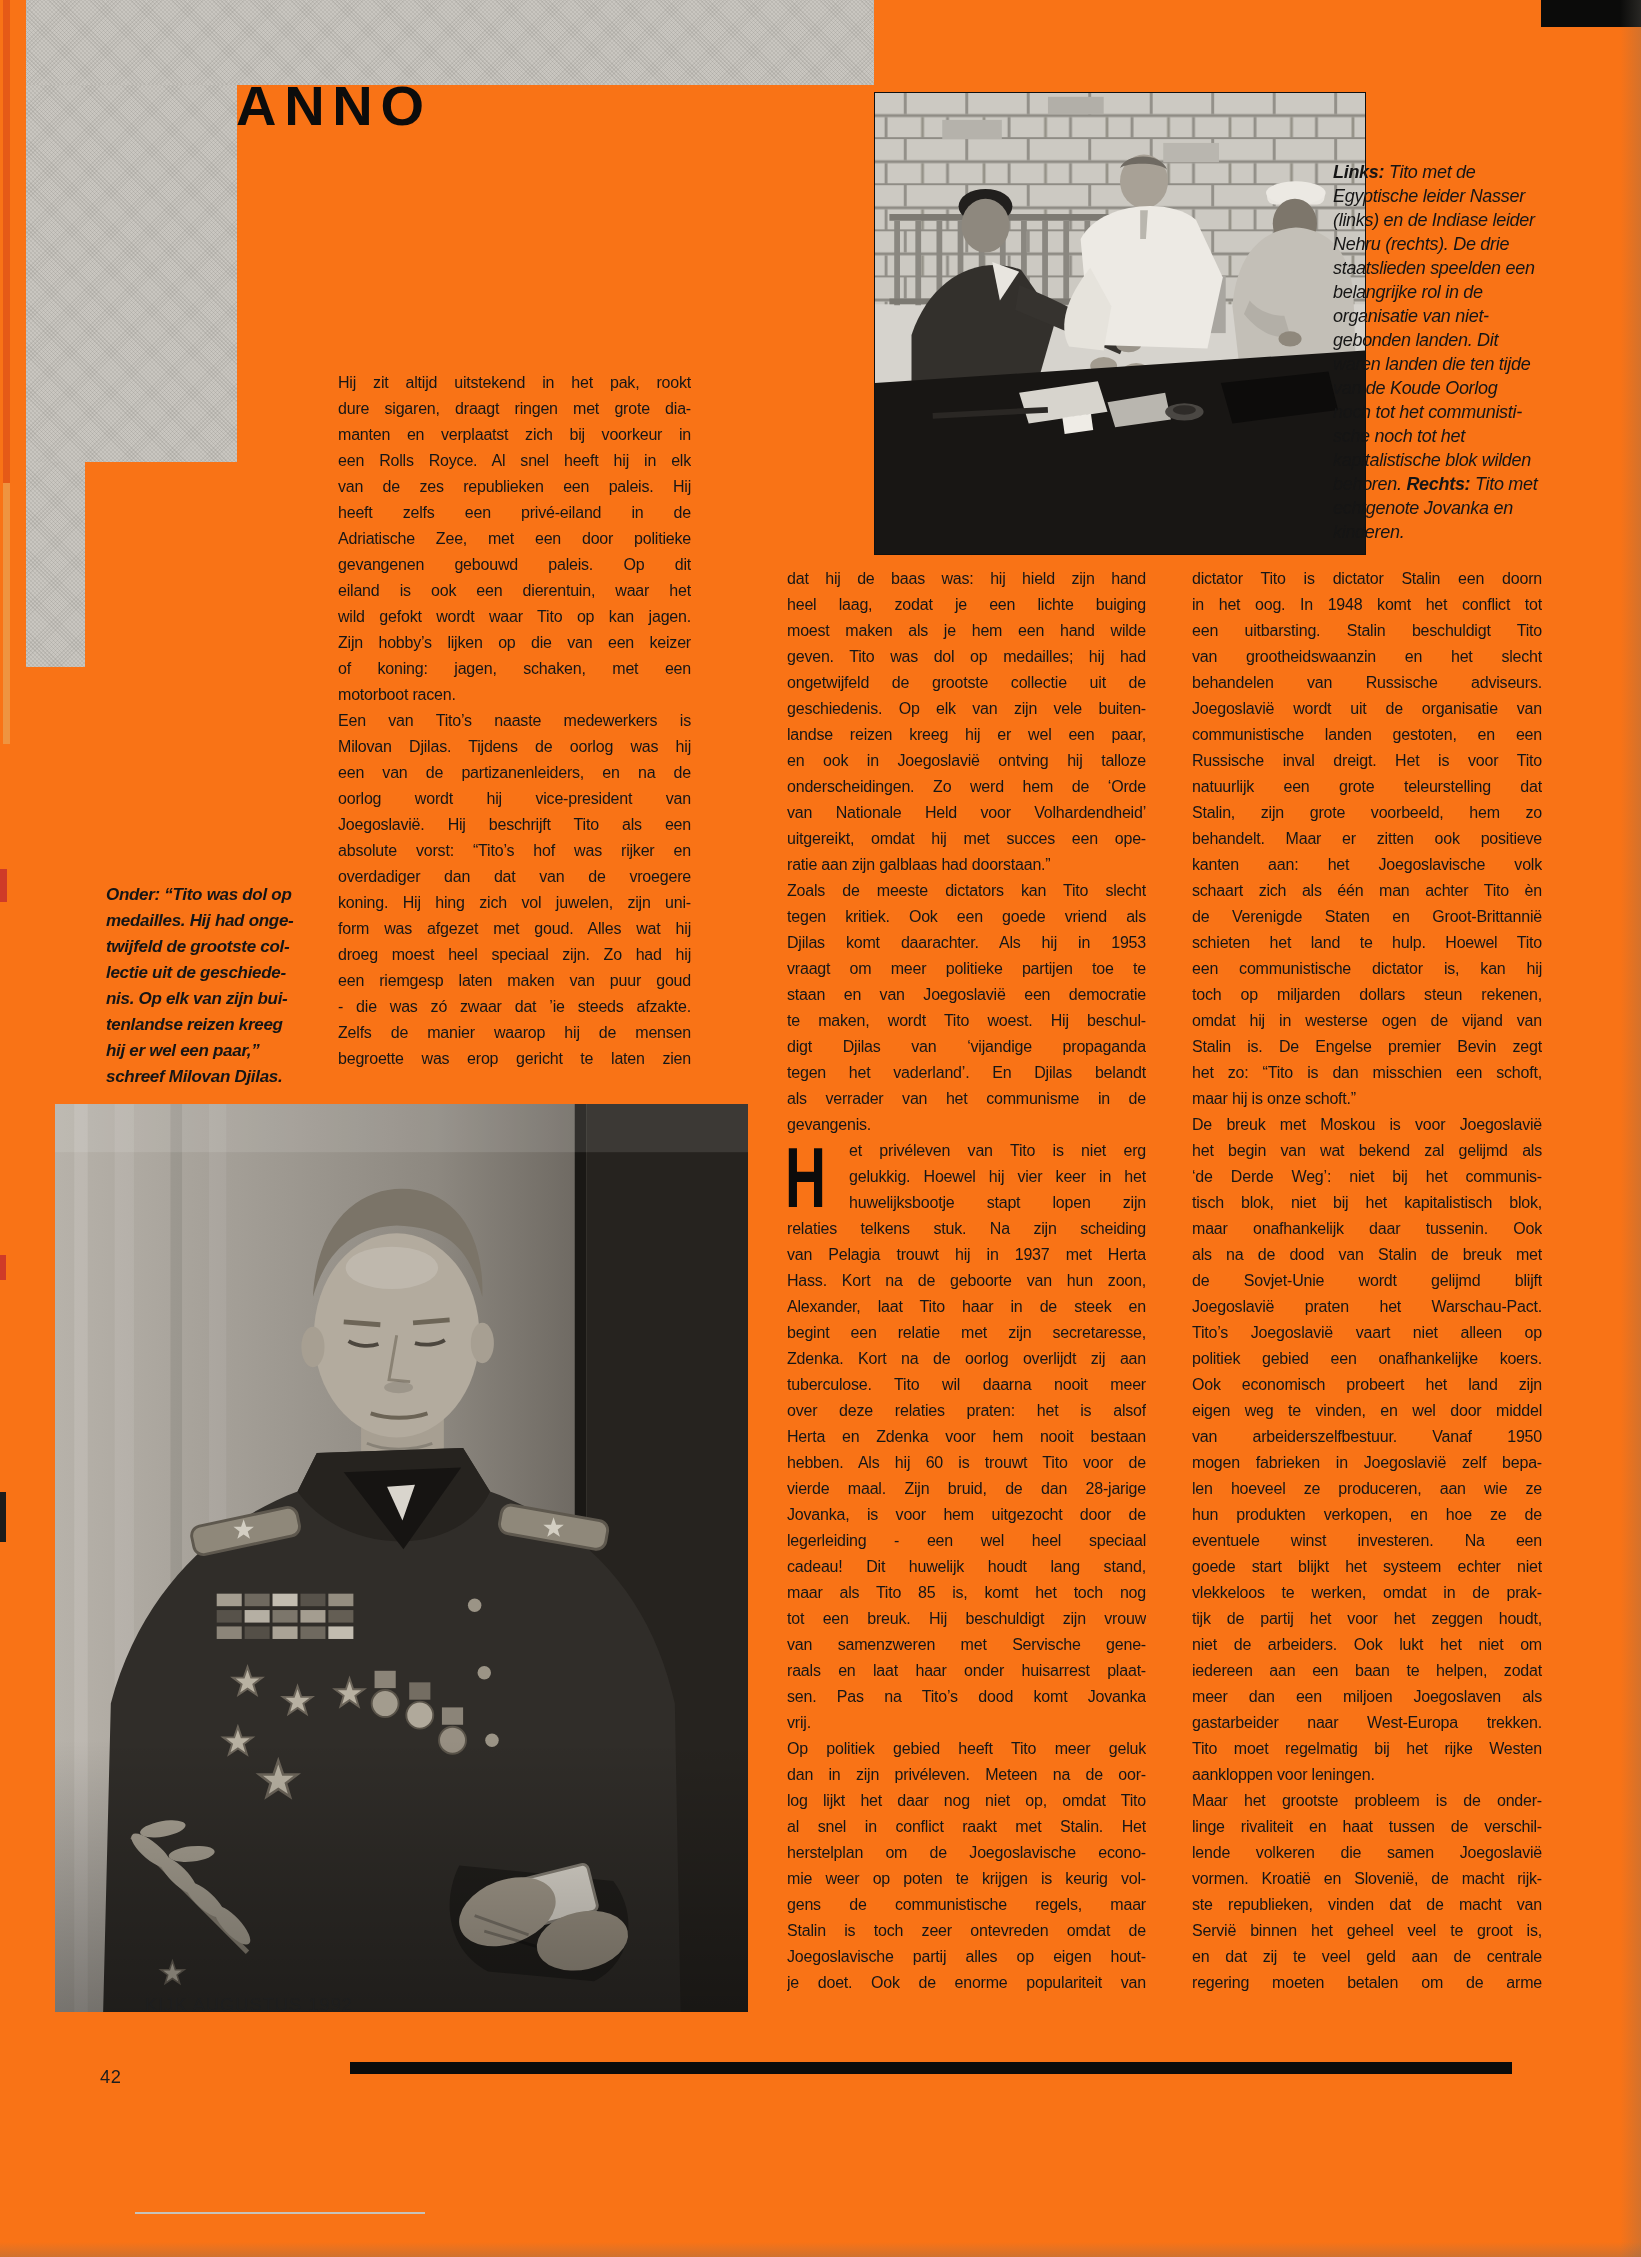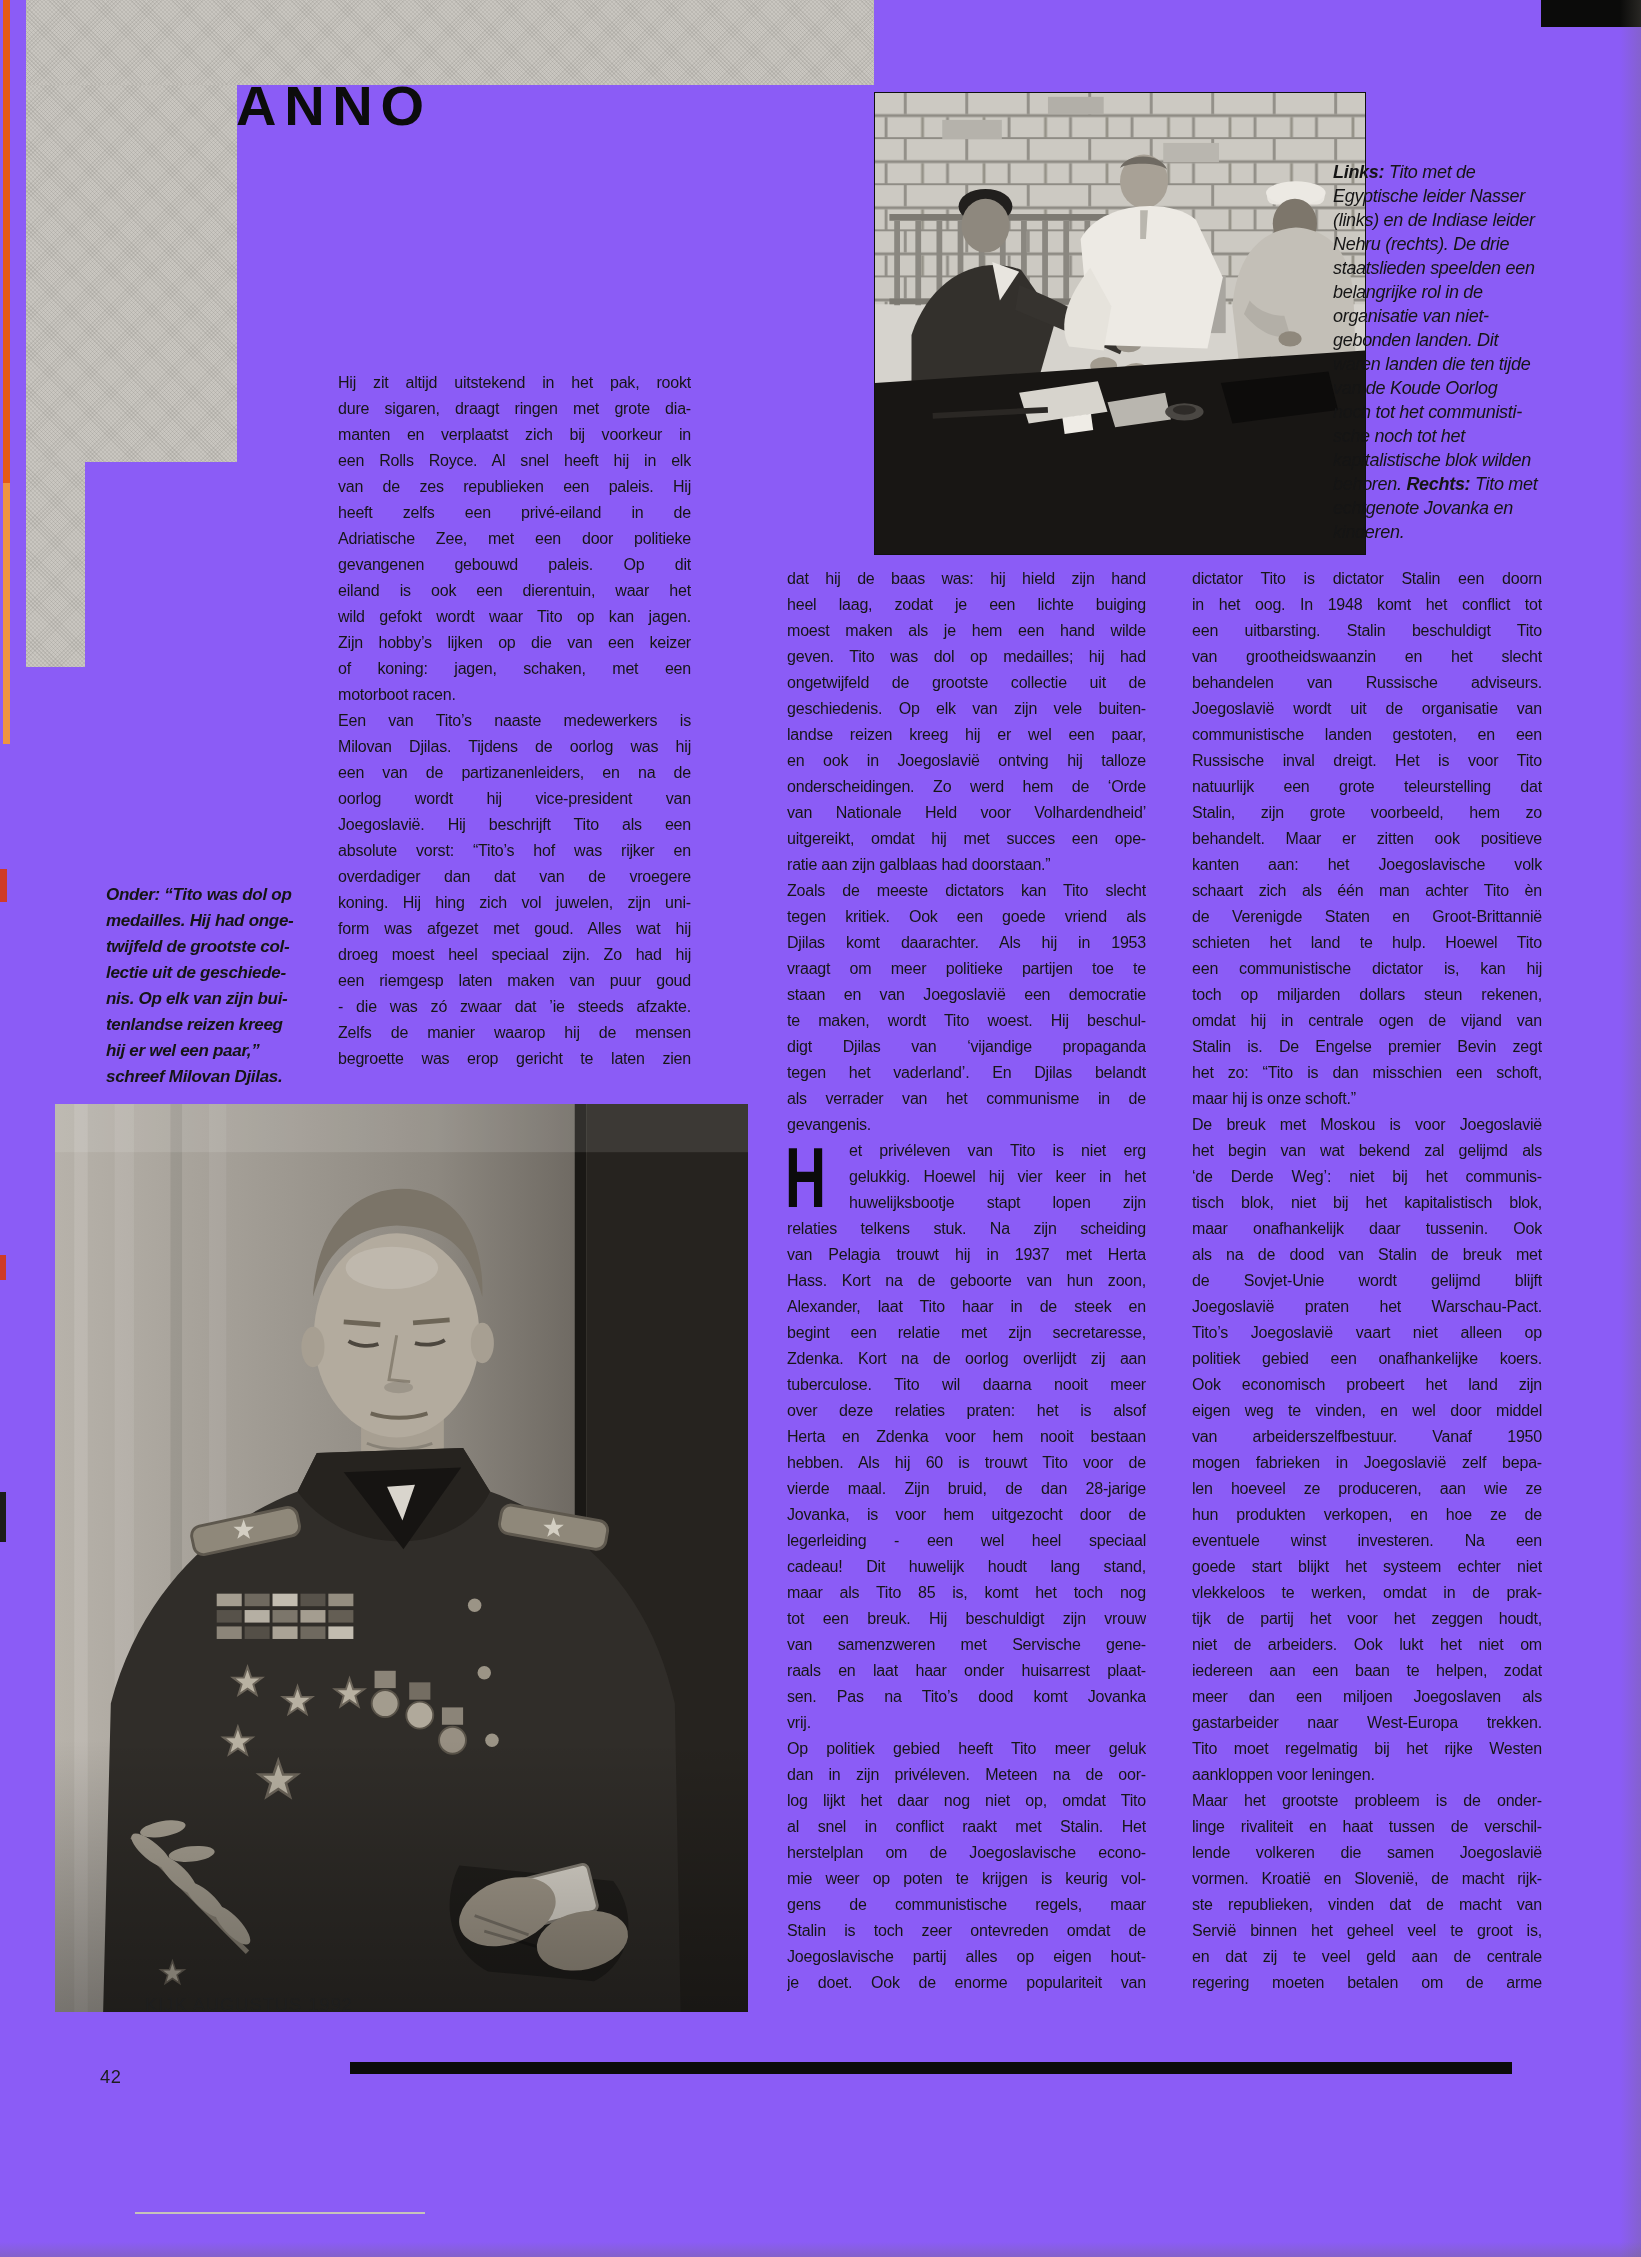--- a/index.html
+++ b/index.html
@@ -1,16 +1,16 @@
 <!DOCTYPE html>
 <html><head>
 <meta charset="utf-8">
 <style>
   html,body{margin:0;padding:0;background:#8f8d89;}
-  .page{position:relative;width:1641px;height:2257px;margin:0 auto;background:#8b5cf6;
+  .page{position:relative;width:1641px;height:2257px;margin:0 auto;background:#f97316;
         font-family:"Liberation Sans","DejaVu Sans",sans-serif;overflow:hidden;color:#151515;}
 
   
   .stripe-orange{position:absolute;left:2.9px;top:0;width:6.8px;height:483px;background:#e55a17;}
   .stripe-orange-b{position:absolute;left:2.9px;top:483px;width:6.8px;height:261px;background:#ef9440;}
   .tick-red-1{position:absolute;left:0;top:869px;width:6.8px;height:33px;background:#cf3b28;}
   .tick-red-2{position:absolute;left:0;top:1255px;width:5.8px;height:25px;background:#cf3b28;}
   .tick-black{position:absolute;left:0;top:1492px;width:5.8px;height:50px;background:#1d1d1b;}
   .corner-black{position:absolute;left:1541px;top:0;width:100px;height:27px;background:#0b0b0a;}
 
@@ -297,21 +297,21 @@
         <div class="line">Russische inval dreigt. Het is voor Tito</div>
         <div class="line">natuurlijk een grote teleurstelling dat</div>
         <div class="line">Stalin, zijn grote voorbeeld, hem zo</div>
         <div class="line">behandelt. Maar er zitten ook positieve</div>
         <div class="line">kanten aan: het Joegoslavische volk</div>
         <div class="line">schaart zich als één man achter Tito èn</div>
         <div class="line">de Verenigde Staten en Groot-Brittannië</div>
         <div class="line">schieten het land te hulp. Hoewel Tito</div>
         <div class="line">een communistische dictator is, kan hij</div>
         <div class="line">toch op miljarden dollars steun rekenen,</div>
-        <div class="line">omdat hij in centrale ogen de vijand van</div>
+        <div class="line">omdat hij in westerse ogen de vijand van</div>
         <div class="line">Stalin is. De Engelse premier Bevin zegt</div>
         <div class="line">het zo: “Tito is dan misschien een schoft,</div>
         <div class="line">maar hij is onze schoft.”</div>
       </div>
       <div class="para ends">
         <div class="line">De breuk met Moskou is voor Joegoslavië</div>
         <div class="line">het begin van wat bekend zal gelijmd als</div>
         <div class="line">‘de Derde Weg’: niet bij het communis-</div>
         <div class="line">tisch blok, niet bij het kapitalistisch blok,</div>
         <div class="line">maar onafhankelijk daar tussenin. Ook</div>

